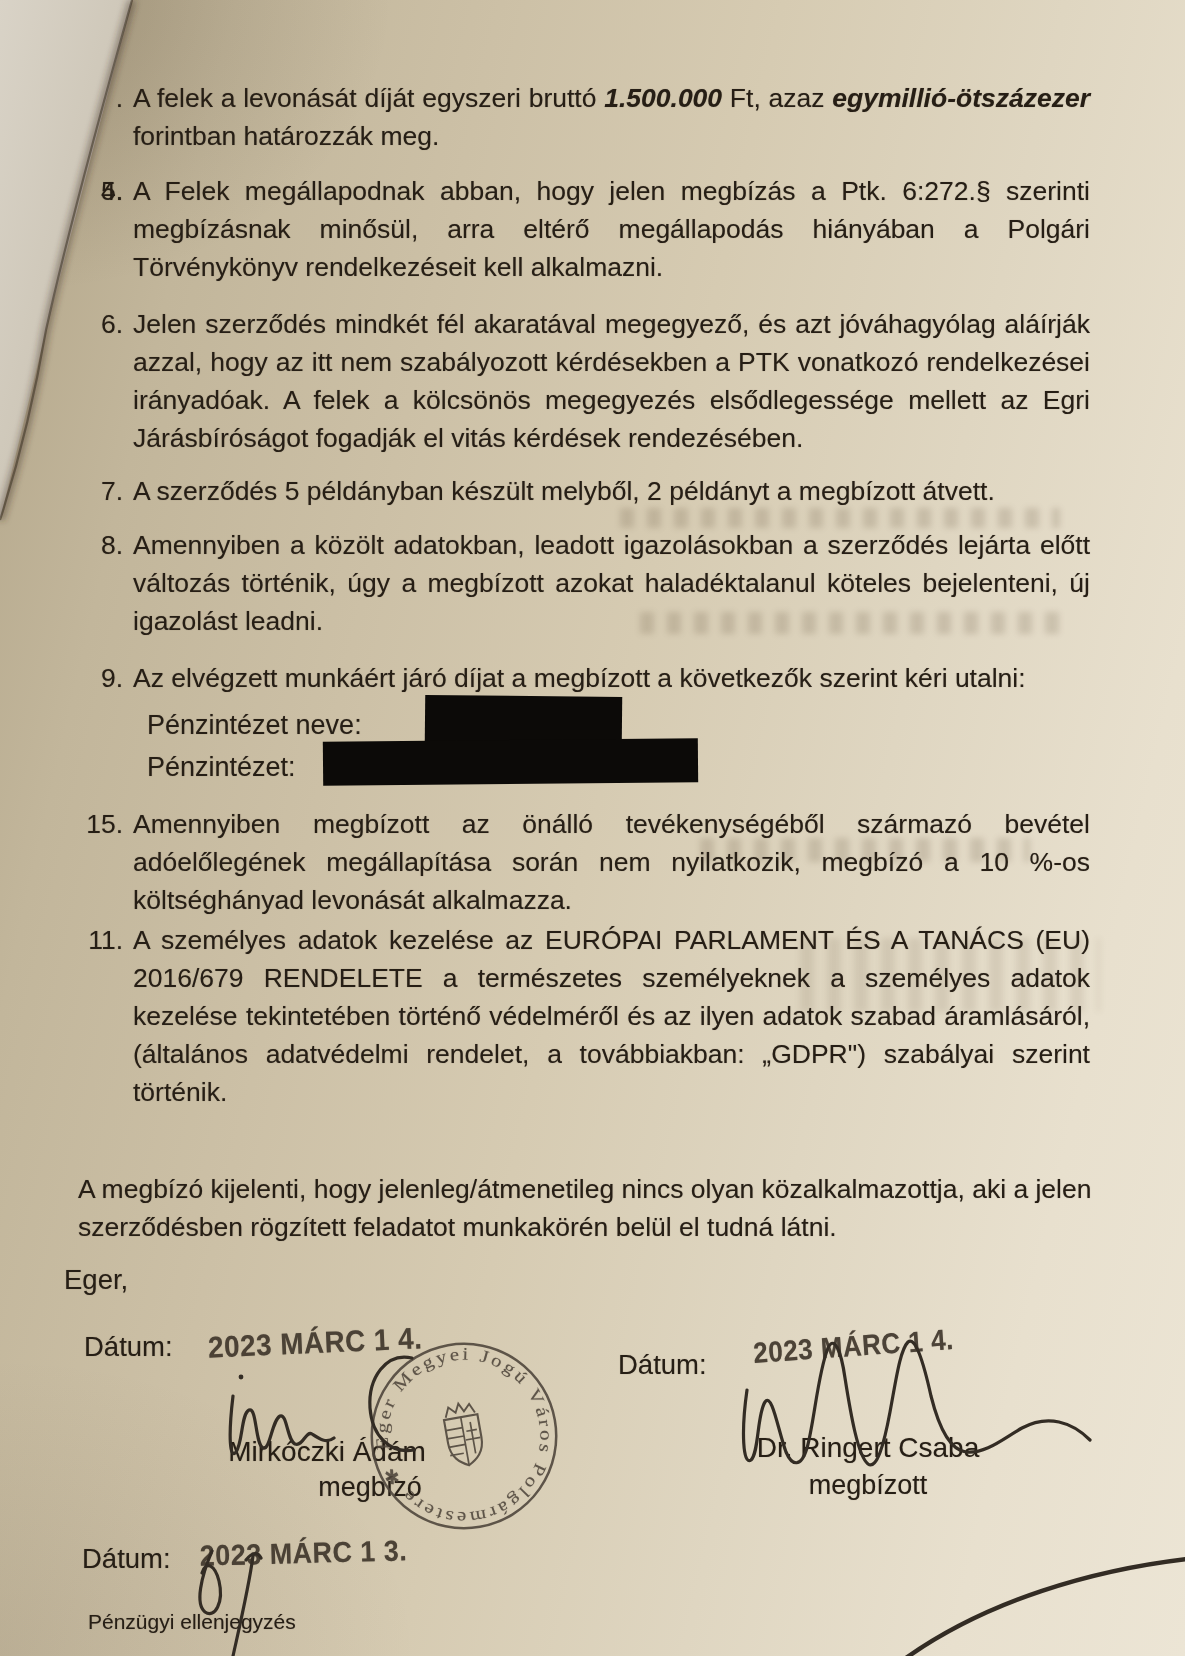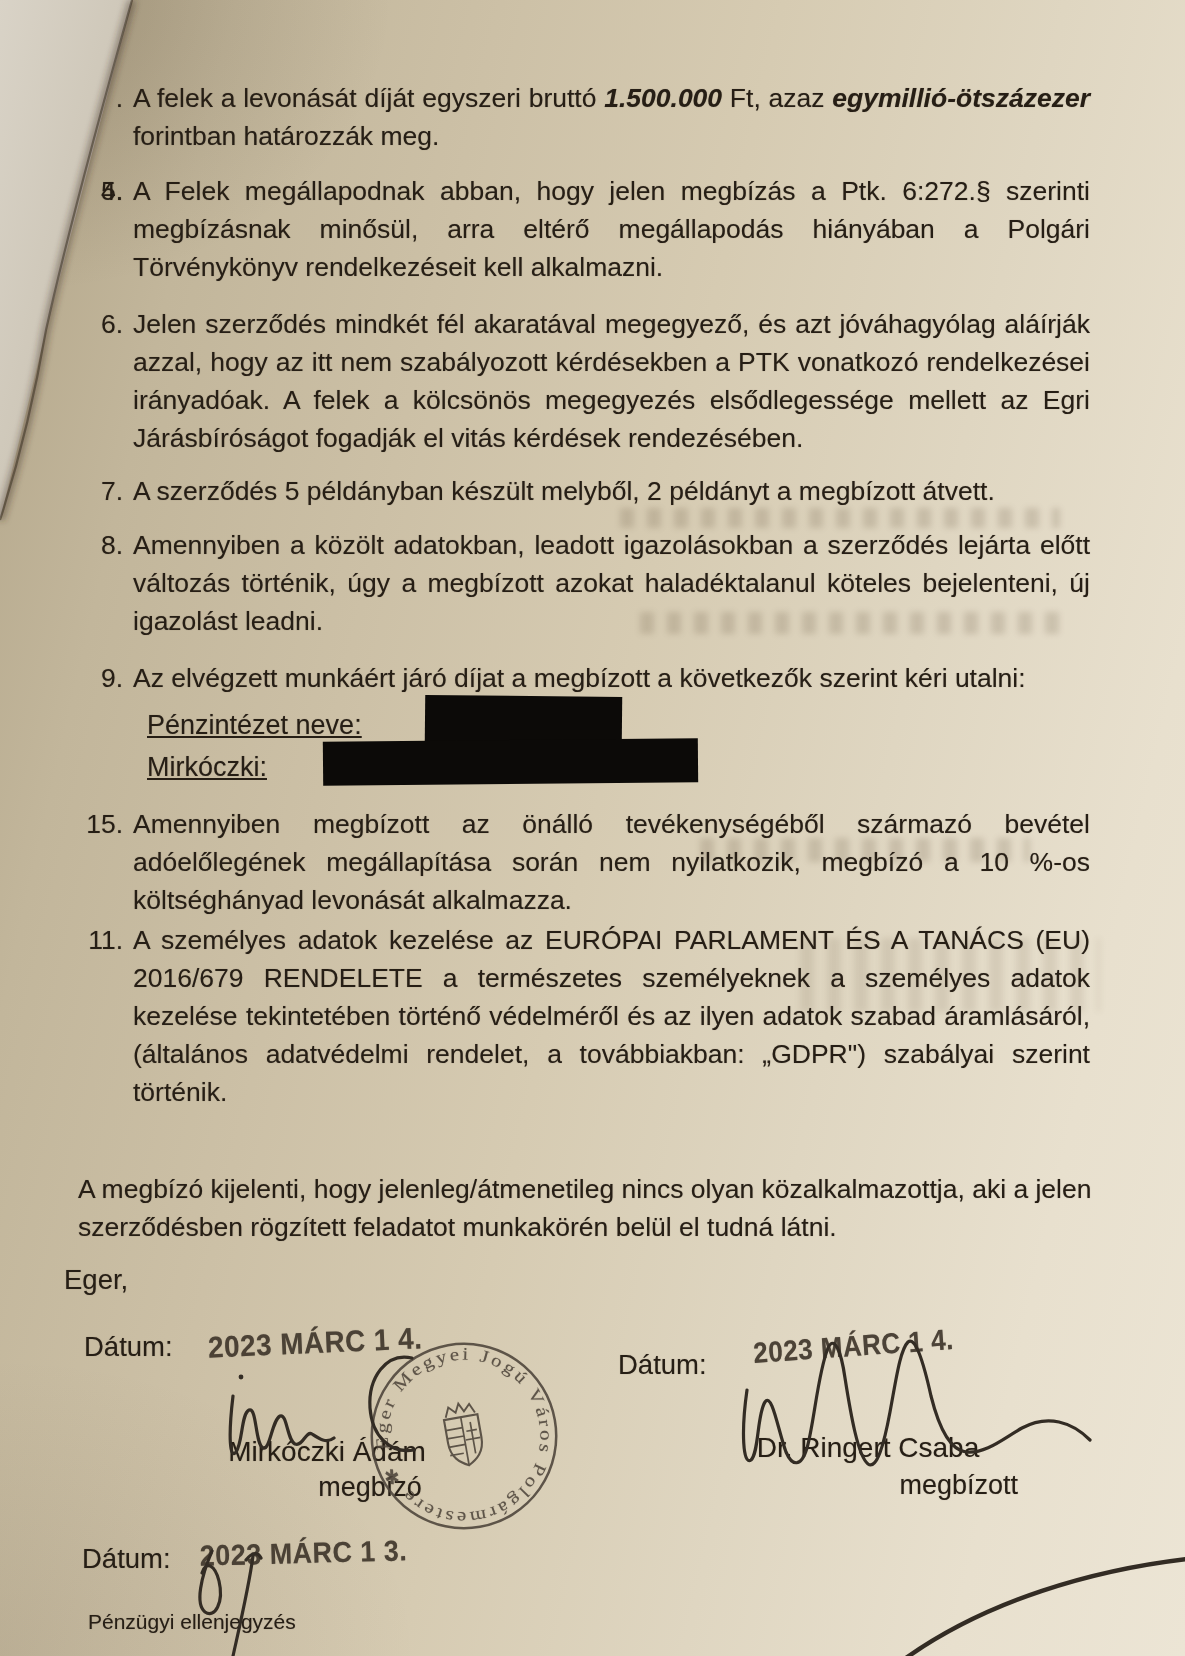--- a/index.html
+++ b/index.html
@@ -24,42 +24,42 @@
   #clauses-top .item:nth-child(1){margin-bottom:17px;}
   #clauses-top .item:nth-child(2){margin-bottom:12px;}
   #clauses-top .item:nth-child(3){margin-bottom:19px;}
   #clauses-top .item:nth-child(4){margin-bottom:15px;}
   #clauses-top .item:nth-child(5){margin-bottom:16px;}
   #clauses-top .item:nth-child(6){margin-bottom:19px;}
   #clauses-top .item:nth-child(7){margin-bottom:7px;}
   #clauses-bottom .item:nth-child(1){margin-bottom:2px;}
   
   .bank{position:relative;height:84px;margin-bottom:17px;padding-left:14px;font-size:27px;}
-  .bank-row{height:42px;line-height:42px;text-decoration:underline;}
+  .bank-row{height:42px;line-height:42px;}
   .redact{position:absolute;background:#0c0a08;}
   .r1{left:292px;top:-8px;width:197px;height:46px;transform:rotate(.6deg);}
   .r2{left:190px;top:36px;width:375px;height:44px;transform:rotate(-.5deg);}
   
   .abs{position:absolute;z-index:2;}
   #closing{left:78px;top:1170px;width:1082px;font-size:26.5px;line-height:38px;}
   #city{left:64px;top:1264px;font-size:27.5px;}
   .datelabel{font-size:27.5px;}
   #datelabel-left{left:84px;top:1331px;}
   #datelabel-right{left:618px;top:1349px;}
   #datelabel-fin{left:82px;top:1543px;}
   .stampdate{font-weight:700;color:#40372c;white-space:nowrap;opacity:.92;
              font-family:"Liberation Sans",sans-serif;}
   #date-left{left:200px;top:1326px;font-size:30px;transform:rotate(-2.5deg) scaleX(.93);letter-spacing:.5px;}
   #date-right{left:742px;top:1330px;font-size:29px;transform:rotate(-4deg) scaleX(.90);letter-spacing:.5px;}
   #date-fin{left:192px;top:1537px;font-size:29px;transform:rotate(-1.5deg) scaleX(.93);letter-spacing:.5px;}
   .sig-name{font-size:28px;text-align:center;}
   #name-left{left:212px;top:1436px;width:230px;}
   #role-left{left:255px;top:1472px;width:230px;font-size:27px;}
   #name-right{left:718px;top:1432px;width:300px;}
-  #role-right{left:718px;top:1470px;width:300px;font-size:27px;text-align:right;}
+  #role-right{left:718px;top:1470px;width:300px;font-size:27px;}
   #fin-caption{left:88px;top:1610px;font-size:21px;}
   
   #fold,#inkoverlay,#stamp{position:absolute;pointer-events:none;}
   #fold{left:0;top:0;z-index:1;}
   #inkoverlay{left:0;top:0;z-index:4;}
   #stamp{left:358px;top:1330px;z-index:3;transform:rotate(-10deg);opacity:.88;}
   .ghost{position:absolute;z-index:1;filter:blur(3px);opacity:.55;
     background:repeating-linear-gradient(90deg, rgba(70,52,30,.28) 0 14px, rgba(70,52,30,0) 14px 27px);}
   #ghost1{left:620px;top:508px;width:440px;height:20px;}
   #ghost2{left:640px;top:612px;width:420px;height:22px;}
@@ -100,21 +100,21 @@
         <div class="item"><span class="num">7.</span><span><span>A szerződés 5 példányban készült melyből, 2 példányt a megbízott átvett.</span></span></div>
         <div class="item"><span class="num">8.</span><span><span>Amennyiben a közölt adatokban, leadott igazolásokban a szerződés lejárta előtt változás történik, úgy a megbízott azokat haladéktalanul köteles bejelenteni, új igazolást leadni.</span></span></div>
         <div class="item"><span class="num">9.</span><span><span>Az elvégzett munkáért járó díjat a megbízott a következők szerint kéri utalni:</span></span></div>
       </div>
 
     <div class="bank">
       <div class="bank-row">
         <span>Pénzintézet neve:</span>
       </div>
       <div class="bank-row">
-        <span>Mirkóczki:</span>
+        <span>Pénzintézet:</span>
       </div>
       <div class="redact r1"></div>
       <div class="redact r2"></div>
     </div>
 
     <div id="clauses-bottom">
         <div class="item"><span class="num">15.</span><span><span>Amennyiben megbízott az önálló tevékenységéből származó bevétel adóelőlegének megállapítása során nem nyilatkozik, megbízó a 10 %-os költséghányad levonását alkalmazza.</span></span></div>
         <div class="item"><span class="num">11.</span><span><span>A személyes adatok kezelése az EURÓPAI PARLAMENT ÉS A TANÁCS (EU) 2016/679 RENDELETE a természetes személyeknek a személyes adatok kezelése tekintetében történő védelméről és az ilyen adatok szabad áramlásáról, (általános adatvédelmi rendelet, a továbbiakban: „GDPR") szabályai szerint történik.</span></span></div>
       </div>
   </div>

